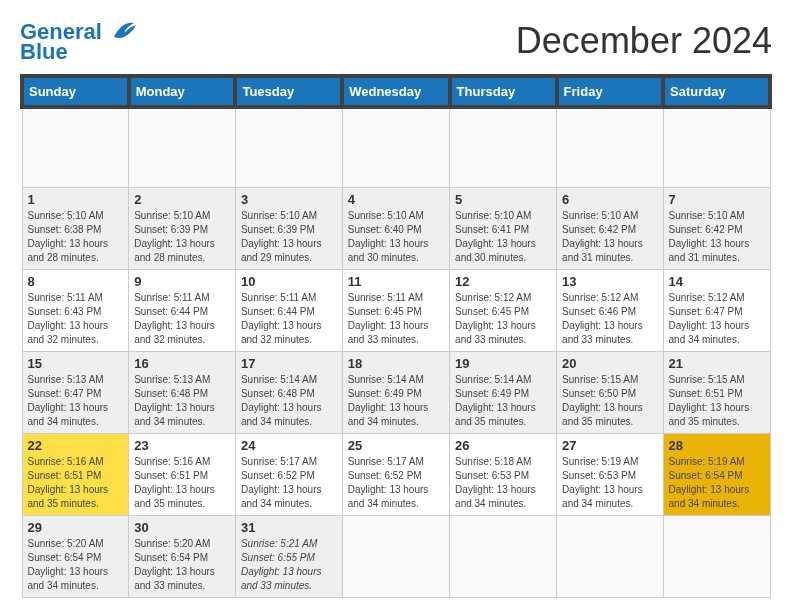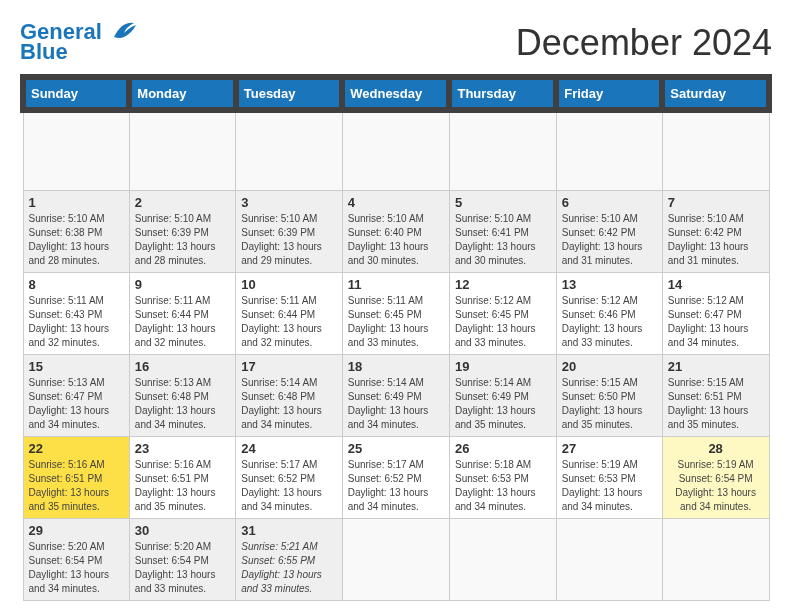--- a/index.html
+++ b/index.html
@@ -6,21 +6,21 @@
     body {
       font-family: Arial, sans-serif;
       background: #fff;
       width: 792px;
       min-height: 612px;
       padding: 20px;
     }
     .header {
       display: flex;
       justify-content: space-between;
-      align-items: flex-end;
+      align-items: flex-start;
       margin-bottom: 10px;
     }
     .logo {
       display: flex;
       flex-direction: column;
       align-items: flex-start;
     }
     .logo-text {
       font-size: 22px;
       font-weight: bold;
@@ -45,21 +45,21 @@
       border-collapse: collapse;
       font-size: 11px;
     }
     .calendar th {
       background: #1a75bb;
       color: #fff;
       text-align: left;
       padding: 6px 5px;
       font-size: 13px;
       font-weight: bold;
-      border: 6px solid #404040;
+      border: 4px solid #404040;
     }
     .calendar td {
       border: 1px solid #ccc;
       vertical-align: top;
       padding: 4px 5px;
       height: 80px;
       width: 108px;
       background: #fff;
     }
     .calendar tr:nth-child(even) td {
@@ -315,21 +315,21 @@
 Daylight: 13 hours
 and 34 minutes.</div>
         </td>
         <td style="background: rgb(255, 255, 255);">
           <span class="day-number">27</span>
           <div class="day-info" style="white-space: pre-line;">Sunrise: 5:19 AM
 Sunset: 6:53 PM
 Daylight: 13 hours
 and 34 minutes.</div>
         </td>
-        <td style="background: #fef9c3; text-align: center;">
+        <td style="background: #eab308;">
           <span class="day-number">28</span>
           <div class="day-info" style="white-space: pre-line;">Sunrise: 5:19 AM
 Sunset: 6:54 PM
 Daylight: 13 hours
 and 34 minutes.</div>
         </td>
       </tr>
       <tr>
         <td style="background: rgb(239, 239, 239);">
           <span class="day-number">29</span>

